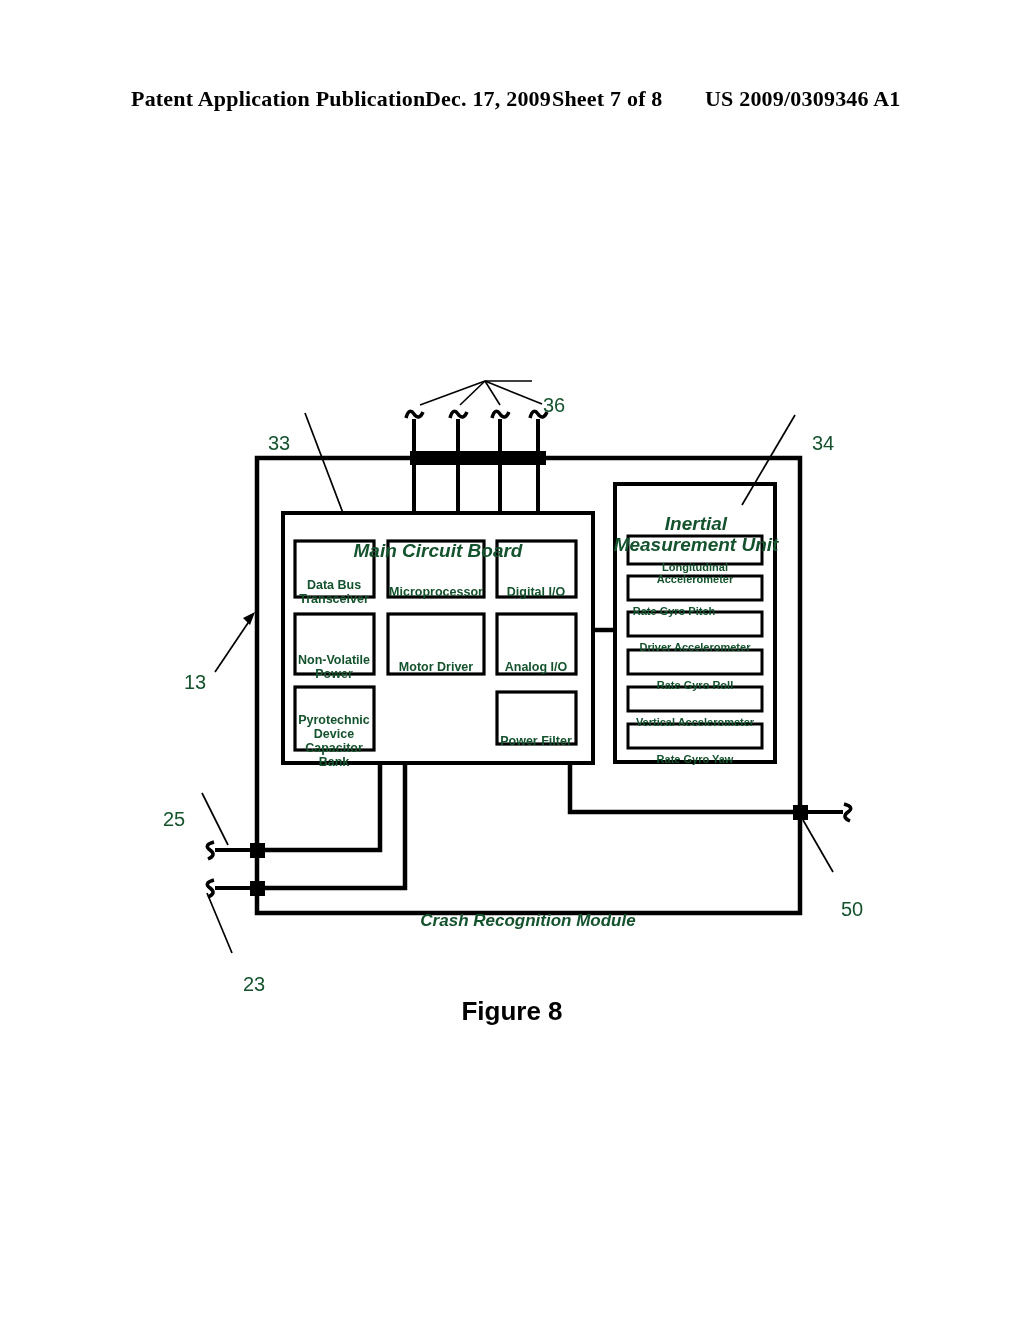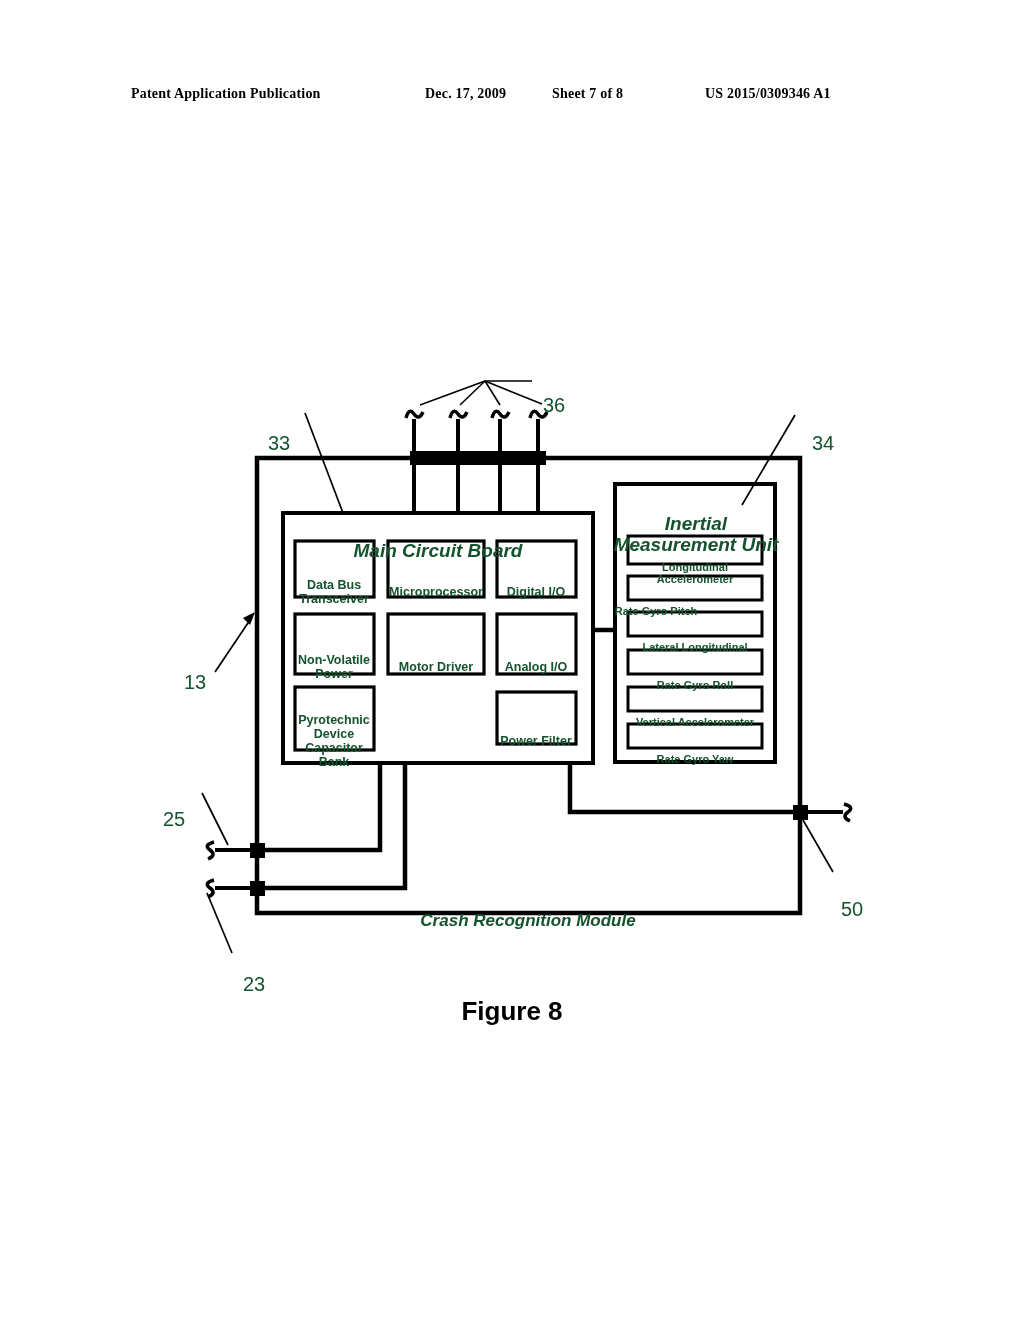--- a/index.html
+++ b/index.html
@@ -18,21 +18,21 @@
 
   
   #patent-header {
     position: absolute;
     left: 0;
     top: 86px;
     width: 950px;
     height: 28px;
     font-family: "Liberation Serif", serif;
     font-weight: bold;
-    font-size: 14px;
+    font-size: 22px;
     letter-spacing: 0.2px;
   }
   #patent-header .hdr-cell {
     position: absolute;
     white-space: nowrap;
     top: 0;
   }
   .hdr-pub   { left: 131px; }
   .hdr-date  { left: 425px; }
   .hdr-sheet { left: 552px; }
@@ -101,21 +101,21 @@
     transform: translate(-50%, -50%);
   }
 </style>
 </head>
 <body>
 
 <div id="patent-header">
   <span class="hdr-cell hdr-pub">Patent Application Publication</span>
   <span class="hdr-cell hdr-date">Dec. 17, 2009</span>
   <span class="hdr-cell hdr-sheet">Sheet 7 of 8</span>
-  <span class="hdr-cell hdr-num">US 2015/0309346 A1</span>
+  <span class="hdr-cell hdr-num">US 2009/0309346 A1</span>
 </div>
 
 <div id="figure-area">
 
   <svg id="figure-svg" width="1024" height="1320" viewBox="0 0 1024 1320">
 
     <g fill="none" stroke="#000" stroke-width="4">
 
       <path d="M414,419 L414,513"></path>
       <path d="M406,418 q3,-11 8,-4 q5,7 9,-2" stroke-width="3.5"></path>
@@ -233,22 +233,22 @@
 Device
 Capacitor
 Bank</div>
   <div class="dtext blk-label ctr" style="left:536px; top:718px;">Power Filter</div>
 
   <div class="dtext grp-title ctr" style="left:696px; top:501px;">Inertial</div>
   <div class="dtext grp-title ctr" style="left:696px; top:522px;">Measurement Unit</div>
 
   <div class="dtext imu-label ctr" style="left:695px; top:550px;">Longitudinal
 Accelerometer</div>
-  <div class="dtext imu-label ctr" style="left:656px; top:588px;text-align:center;">Rate Gyro Pitch</div>
-  <div class="dtext imu-label ctr" style="left:695px; top:624px;">Lateral Longitudinal</div>
+  <div class="dtext imu-label ctr" style="left:674px; top:588px;text-align:center;">Rate Gyro Pitch</div>
+  <div class="dtext imu-label ctr" style="left:695px; top:624px;">Driver Accelerometer</div>
   <div class="dtext imu-label ctr" style="left:695px; top:662px;">Rate Gyro Roll</div>
   <div class="dtext imu-label ctr" style="left:695px; top:699px;">Vertical Accelerometer</div>
   <div class="dtext imu-label ctr" style="left:695px; top:736px;">Rate Gyro Yaw</div>
 
   <div class="dtext module-title ctr" style="left:528px; top:898px;">Crash Recognition Module</div>
 
   <div id="figure-caption">Figure 8</div>
 </div>
 
 </body></html>

